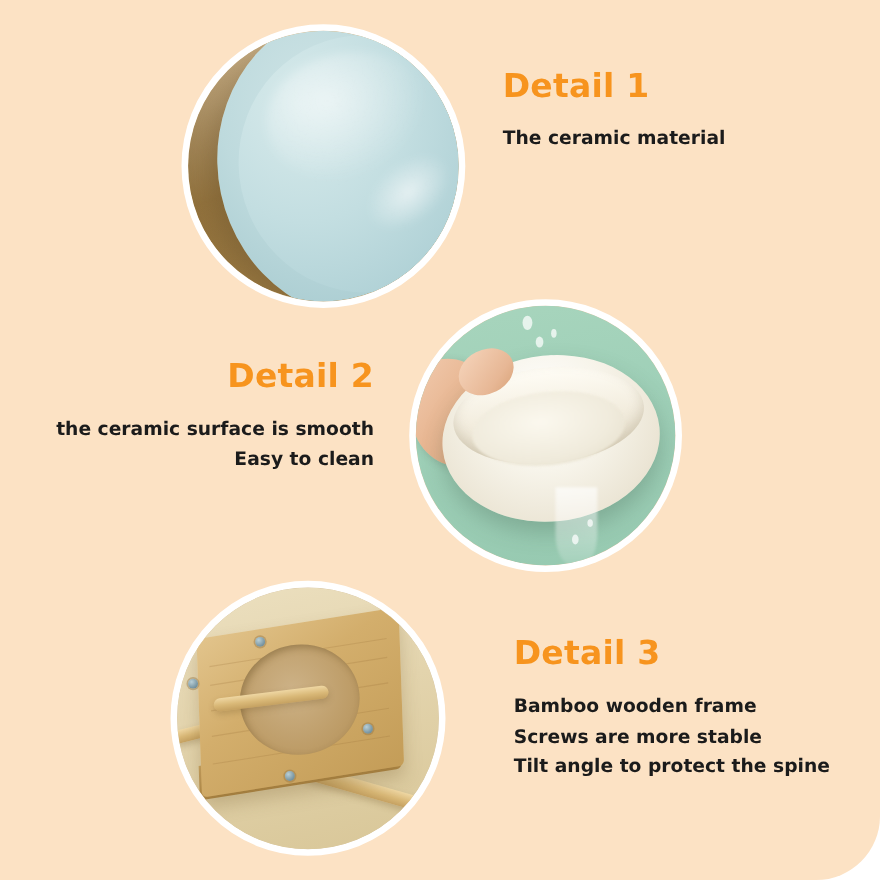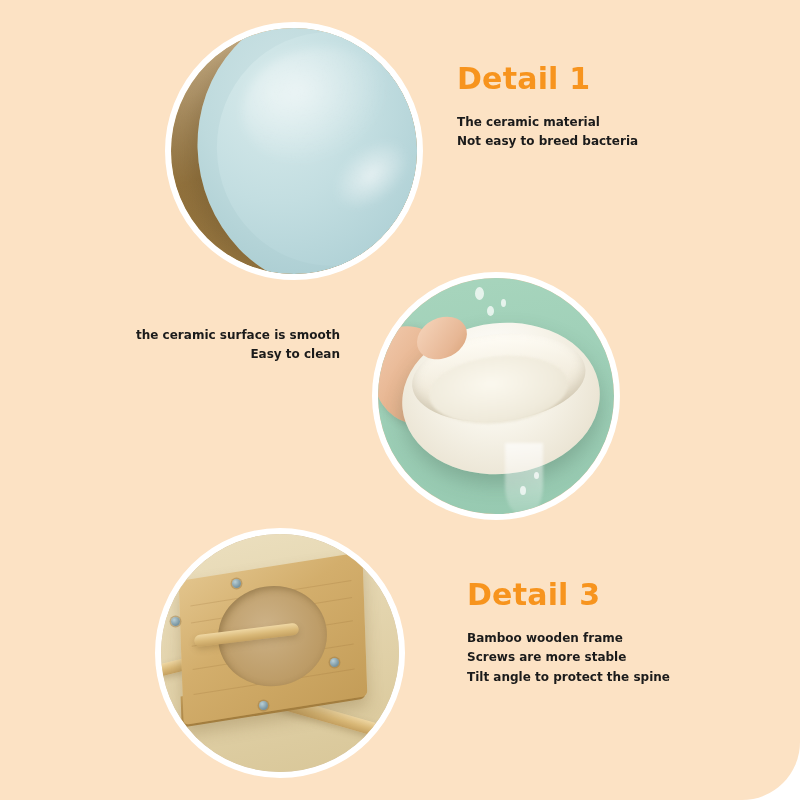--- a/index.html
+++ b/index.html
@@ -22,21 +22,21 @@
   .detail-title {
     color: #f7941e;
     font-size: 30px;
     font-weight: bold;
     letter-spacing: .2px;
     margin: 0 0 18px 0;
     line-height: 1.1;
   }
   .detail-line {
     color: #1b1b1b;
-    font-size: 12px;
+    font-size: 17px;
     font-weight: 600;
     line-height: 1.62;
     white-space: nowrap;
   }
 
   
   .photo-circle {
     position: absolute;
     border-radius: 50%;
     border: 6px solid #ffffff;
@@ -227,21 +227,20 @@
         <div class="c1-bowl-inner"></div>
         <div class="c1-sheen"></div>
         <div class="c1-crease"></div>
       </div>
     </div>
   </div>
 
   <div class="block" style="left:457px; top:62px; text-align:left;">
     <div class="detail-title">Detail 1</div>
     <div class="detail-line">The ceramic material</div>
-    <div class="detail-line">Not easy to breed bacteria</div>
   </div>
 
   <div class="photo-circle" style="left:372px; top:272px; width:248px; height:248px;">
     <div class="photo-inner">
       <div class="c2-bg"></div>
 
       <div class="c2-drop" style="left:41%; top:4%; width:9px; height:13px;"></div>
       <div class="c2-drop" style="left:46%; top:12%; width:7px; height:10px;"></div>
       <div class="c2-drop" style="left:52%; top:9%; width:5px; height:8px;"></div>
       <div class="c2-drop" style="left:50%; top:19%; width:10px; height:14px;"></div>
@@ -253,20 +252,21 @@
       </div>
       <div class="c2-finger"></div>
       <div class="c2-stream"></div>
 
       <div class="c2-drop" style="left:60%; top:88%; width:6px; height:9px;"></div>
       <div class="c2-drop" style="left:66%; top:82%; width:5px; height:7px;"></div>
     </div>
   </div>
 
   <div class="block" style="left:0px; top:326px; width:340px; text-align:right;">
+    <div class="detail-title">Detail 2</div>
     <div class="detail-line">the ceramic surface is smooth</div>
     <div class="detail-line">Easy to clean</div>
   </div>
 
   <div class="photo-circle" style="left:155px; top:528px; width:250px; height:250px;">
     <div class="photo-inner">
       <div class="c3-bg"></div>
 
       <div class="c3-rail" style="left:48%; top:74%; width:46%; height:13px; transform:rotate(16deg);"></div>
       <div class="c3-rail" style="left:-2%; top:50%; width:42%; height:12px; transform:rotate(-14deg);"></div>

